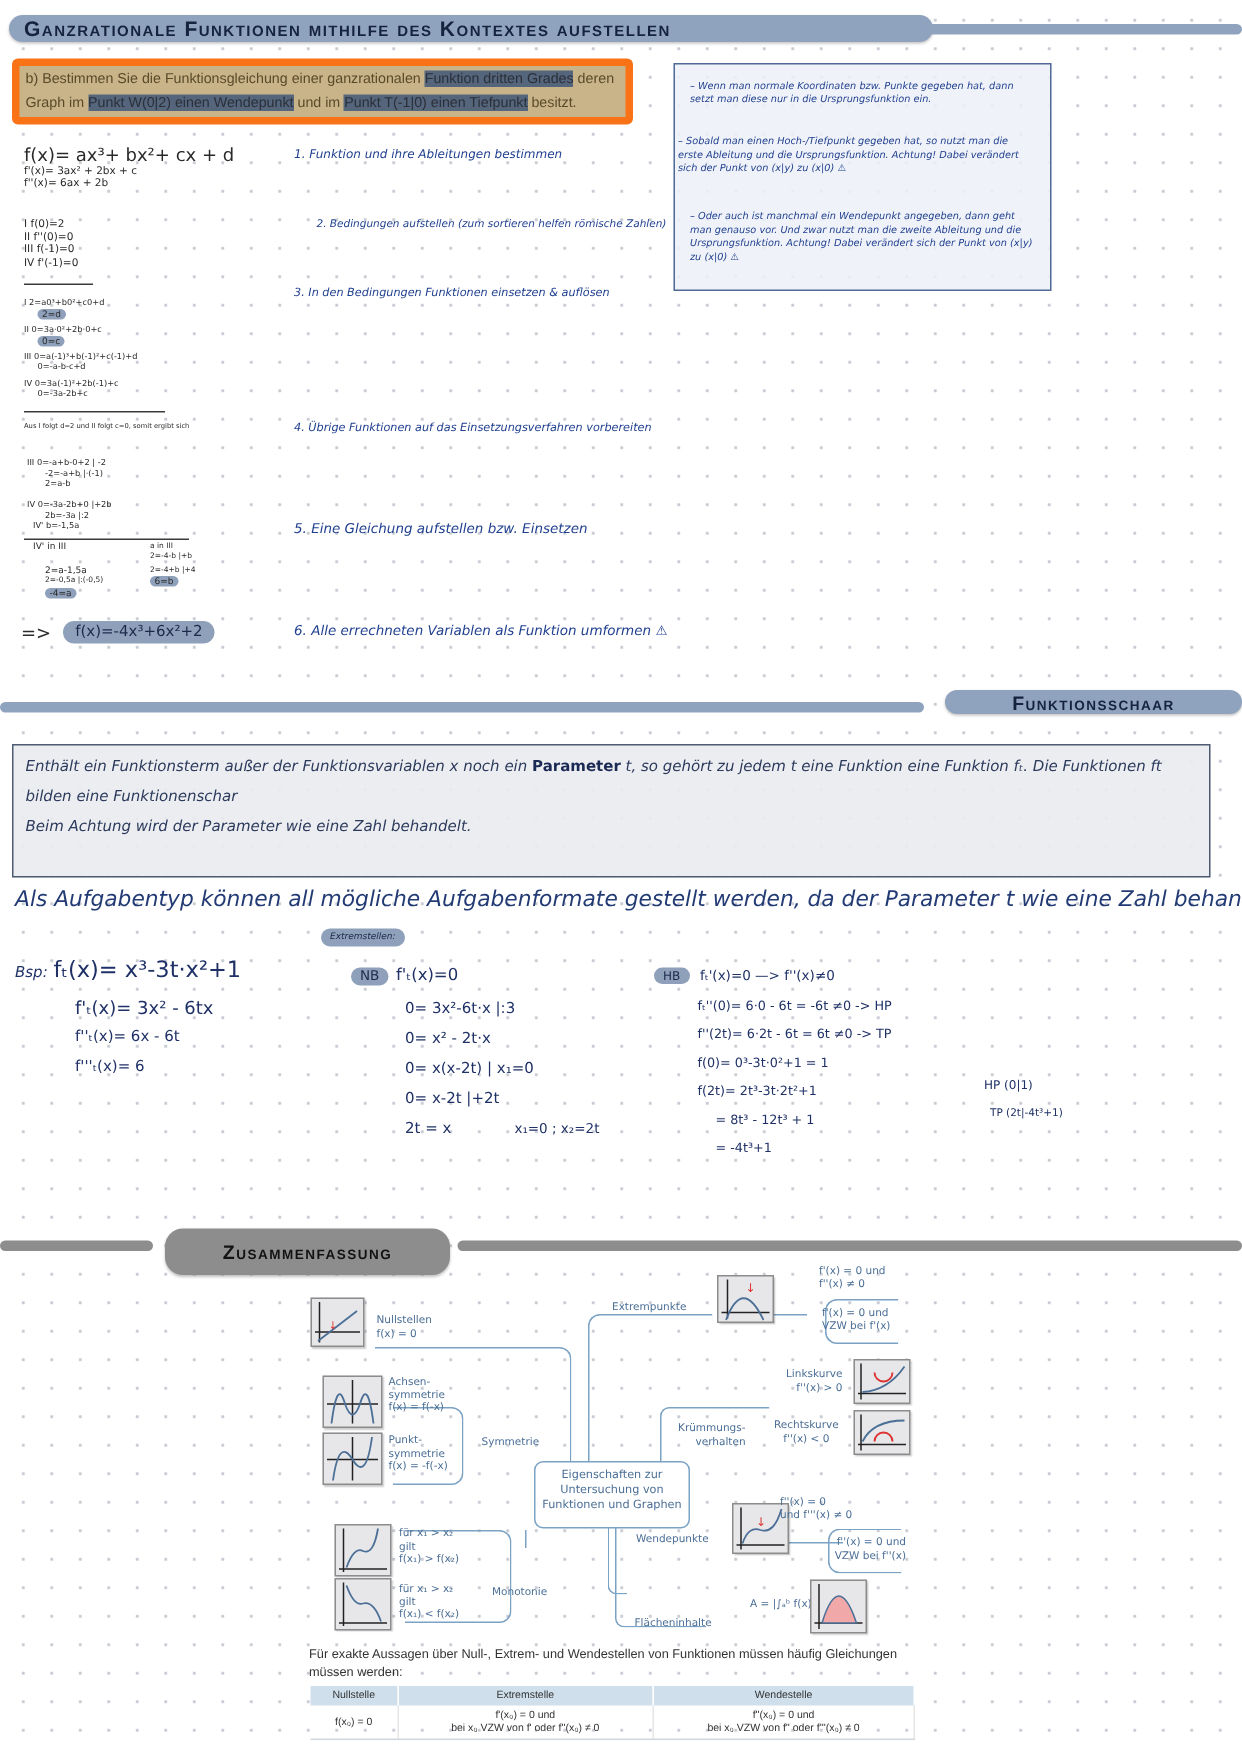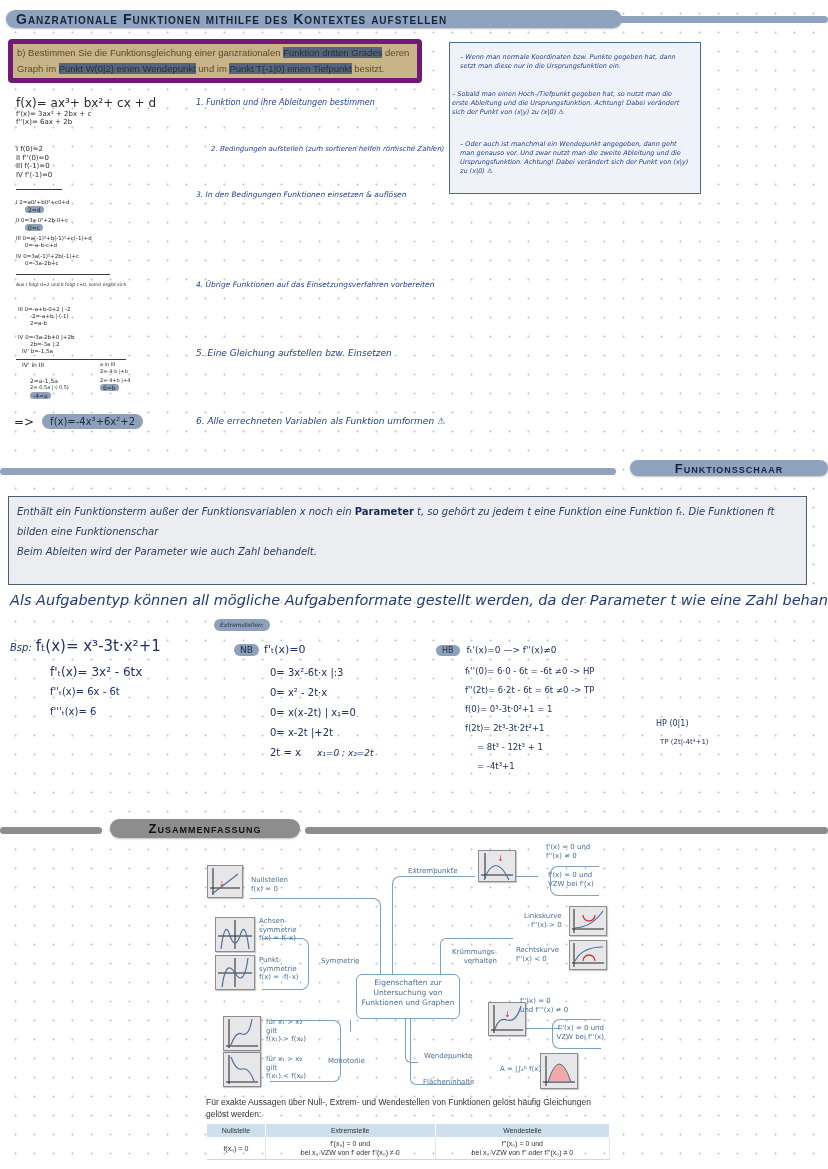--- a/index.html
+++ b/index.html
@@ -23,21 +23,21 @@
     letter-spacing: 1px; font-variant: small-caps;
     box-shadow: 0 1px 2px rgba(0,0,0,0.25);
     padding: 0 10px; display: flex; align-items: center; white-space: nowrap;
   }
   .bar { background: #8fa3bf; height: 7px; border-radius: 4px; }
   .bar.gray { background: #8d8d8d; }
   .banner.gray { background: #8d8d8d; color: #121212; }
 
   
   .task {
-    background: #701a75; border-radius: 4px; padding: 5px;
+    background: #f97316; border-radius: 4px; padding: 5px;
   }
   .task-inner {
     background: #c9b48a; font-family: "Liberation Sans", sans-serif;
     font-size: 9.5px; line-height: 16px; color: #5a4a2a; padding: 1px 4px;
   }
   .hl { background: #55657c; color: #2a2f38; }
 
   .notebox {
     border: 1.5px solid #4f6a96; background: rgba(236,240,247,0.85);
   }
@@ -149,21 +149,21 @@
 <div class="abs banner" style="left:630px; top:460px; height:16px; width:178px; font-size:13px; justify-content:center;">
   <span>Funktionsschaar</span>
 </div>
 
 <div class="abs defbox hand" style="left:8px; top:496px; width:797px; height:87px; color:#2c3a5c; font-size:10px; line-height:20px;">
   <div style="padding:5px 8px;">
     <div>
       <span>Enthält ein Funktionsterm außer der Funktionsvariablen x noch ein </span><b style="font-style:normal; color:#1b2a55;">Parameter</b><span> t, so gehört zu jedem t eine Funktion eine Funktion fₜ. Die Funktionen ft</span>
     </div>
     <div>bilden eine Funktionenschar</div>
-    <div>Beim Ableiten wird der Parameter wie auch Zahl behandelt.</div>
+    <div>Beim Achtung wird der Parameter wie eine Zahl behandelt.</div>
   </div>
 </div>
 
 <div class="abs hand" style="left:10px; top:592px; font-size:14.5px; color:#233b74; white-space:nowrap;">Als Aufgabentyp können all mögliche Aufgabenformate gestellt werden, da der Parameter t wie eine Zahl behandelt wird ⚠</div>
 
 <div class="abs ink" style="left:10px; top:637px; font-size:12px; color:#1f3166;">
   <span style="font-size:10px; font-style:italic;">Bsp:</span>
   <span style="font-size:15px;">fₜ(x)= x³-3t·x²+1</span>
 </div>
 <div class="abs ink" style="left:50px; top:662px; font-size:10px; line-height:20px; color:#1f3166;">
@@ -176,40 +176,40 @@
 
 <div class="abs" style="left:234px; top:638px; color:#1f3166;">
   <span class="pill" style="font-size:9px; padding:1px 6px;">NB</span>
   <span style="font-size:11px; margin-left:0;">f'ₜ(x)=0</span>
 </div>
 <div class="abs" style="left:270px; top:663px; font-size:10px; line-height:20px; color:#1f3166;">
   <div>0= 3x²-6t·x |:3</div>
   <div>0= x² - 2t·x</div>
   <div>0= x(x-2t) | x₁=0</div>
   <div>0= x-2t |+2t</div>
-  <div><span>2t = x</span><span style="margin-left:16px; font-size:9px;font-style:italic;">x₁=0 ; x₂=2t</span></div>
+  <div><span>2t = x</span><span style="margin-left:42px; font-size:9px;">x₁=0 ; x₂=2t</span></div>
 </div>
 
 <div class="abs" style="left:436px; top:638px; color:#1f3166;">
   <span class="pill" style="font-size:8px; padding:1px 6px;">HB</span>
   <span style="font-size:9px; margin-left:2px;">fₜ'(x)=0 —&gt; f''(x)≠0</span>
 </div>
 <div class="abs" style="left:465px; top:662px; font-size:8.5px; line-height:19px; color:#1f3166;">
   <div>fₜ''(0)= 6·0 - 6t = -6t ≠0 -&gt; HP</div>
   <div>f''(2t)= 6·2t - 6t = 6t ≠0 -&gt; TP</div>
   <div>f(0)= 0³-3t·0²+1 = 1</div>
   <div>f(2t)= 2t³-3t·2t²+1</div>
   <div style="margin-left:12px;">= 8t³ - 12t³ + 1</div>
   <div style="margin-left:12px;">= -4t³+1</div>
 </div>
 <div class="abs" style="left:656px; top:719px; font-size:8px; color:#1f3166;">HP (0|1)</div>
 <div class="abs" style="left:660px; top:738px; font-size:7px; color:#1f3166;">TP (2t|-4t³+1)</div>
 
 <div class="abs bar gray" style="left:0px; top:827px; width:102px;"></div>
-<div class="abs banner gray" style="left:110px; top:819px; height:19px; width:170px; font-size:13px; justify-content:center;">
+<div class="abs banner gray" style="left:110px; top:819px; height:31px; width:170px; font-size:13px; justify-content:center;">
   <span>Zusammenfassung</span>
 </div>
 <div class="abs bar gray" style="left:305px; top:827px; width:523px;"></div>
 
 <div class="mm">
 
   <div class="mm-line" style="left:250px; top:898px; width:130px; height:84px; border-top-width:1.2px; border-right-width:1.2px; border-top-right-radius:8px;"></div>
   <div class="mm-line" style="left:392px; top:876px; width:82px; height:106px; border-top-width:1.2px; border-left-width:1.2px; border-top-left-radius:8px;"></div>
   <div class="mm-line" style="left:440px; top:938px; width:72px; height:36px; border-top-width:1.2px; border-left-width:1.2px; border-top-left-radius:6px;"></div>
   <div class="mm-line" style="left:298px; top:1020px; width:52px; height:12px; border-bottom-width:0; border-right-width:1.2px;"></div>
@@ -318,63 +318,63 @@
     <div>f''(x) &gt; 0</div>
   </div>
   <div class="abs thumb" style="left:569px; top:906px; width:36px; height:28px;">
     <svg width="36" height="28" viewBox="0 0 36 28">
         <line x1="4" y1="2" x2="4" y2="26" stroke="#222"></line>
         <line x1="2" y1="22" x2="34" y2="22" stroke="#222"></line>
         <path d="M5 21 Q22 20 33 4" stroke="#4b6f96" fill="none" stroke-width="1.2"></path>
         <path d="M13 8 A6 6 0 1 0 25 8" stroke="#d33" fill="none" stroke-width="1.3"></path>
       </svg>
   </div>
-  <div class="abs" style="left:516px; top:946px; text-align:left;">
+  <div class="abs" style="left:516px; top:946px; text-align:center;">
     <div>Rechtskurve</div>
     <div>f''(x) &lt; 0</div>
   </div>
   <div class="abs thumb" style="left:569px; top:940px; width:36px; height:28px;">
     <svg width="36" height="28" viewBox="0 0 36 28">
         <line x1="4" y1="2" x2="4" y2="26" stroke="#222"></line>
         <line x1="2" y1="22" x2="34" y2="22" stroke="#222"></line>
         <path d="M5 20 Q12 6 33 6" stroke="#4b6f96" fill="none" stroke-width="1.2"></path>
         <path d="M13 20 A6 6 0 1 1 25 20" stroke="#d33" fill="none" stroke-width="1.3"></path>
       </svg>
   </div>
 
   <div class="abs thumb" style="left:488px; top:1002px; width:36px; height:32px;">
     <svg width="36" height="32" viewBox="0 0 36 32">
         <line x1="5" y1="2" x2="5" y2="30" stroke="#222"></line>
         <line x1="2" y1="27" x2="34" y2="27" stroke="#222"></line>
         <path d="M6 26 Q10 14 18 17 Q27 20 32 3" stroke="#4b6f96" fill="none" stroke-width="1.2"></path>
         <text x="15" y="14" font-size="8" fill="#d33">↓</text>
       </svg>
   </div>
-  <div class="abs" style="left:424px; top:1052px;">Wendepunkte</div>
+  <div class="abs" style="left:424px; top:1022px;">Wendepunkte</div>
   <div class="abs" style="left:520px; top:997px; width:52px;">
     <div>f''(x) = 0</div>
     <div>und f'''(x) ≠ 0</div>
   </div>
   <div class="abs" style="left:546px; top:1024px; text-align:right; width:58px;">
     <div>f''(x) = 0 und</div>
     <div>VZW bei f''(x)</div>
   </div>
 
   <div class="abs" style="left:423px; top:1078px;">Flächeninhalte</div>
   <div class="abs" style="left:500px; top:1065px;">A = |∫ₐᵇ f(x) dx |</div>
   <div class="abs thumb" style="left:540px; top:1053px; width:36px; height:34px;">
     <svg width="36" height="34" viewBox="0 0 36 34">
         <line x1="5" y1="2" x2="5" y2="32" stroke="#222"></line>
         <line x1="2" y1="28" x2="34" y2="28" stroke="#222"></line>
         <path d="M7 28 Q18 -8 30 28 Z" fill="#f0a8a8" stroke="#4b6f96" stroke-width="1"></path>
       </svg>
   </div>
 </div>
 
-<div class="abs" style="left:206px; top:1096px; width:400px; font-family:'Liberation Sans', sans-serif; font-size:8.5px; line-height:12px; color:#333;">Für exakte Aussagen über Null-, Extrem- und Wendestellen von Funktionen gelöst häufig Gleichungen gelöst werden:</div>
+<div class="abs" style="left:206px; top:1096px; width:400px; font-family:'Liberation Sans', sans-serif; font-size:8.5px; line-height:12px; color:#333;">Für exakte Aussagen über Null-, Extrem- und Wendestellen von Funktionen müssen häufig Gleichungen müssen werden:</div>
 <table class="abs sum" style="left:207px; top:1124px; width:403px;">
   <thead>
     <tr>
       <th>Nullstelle</th>
       <th>Extremstelle</th>
       <th>Wendestelle</th>
     </tr>
   </thead>
   <tbody>
     <tr>

